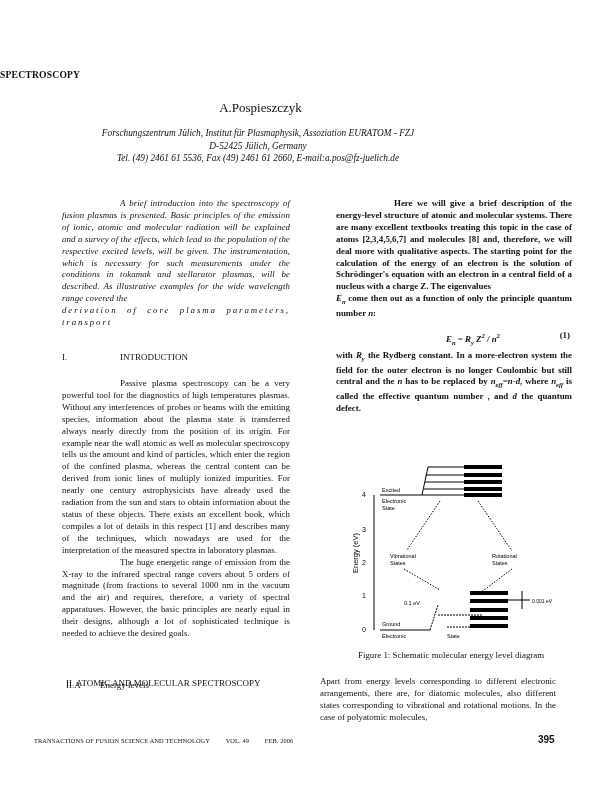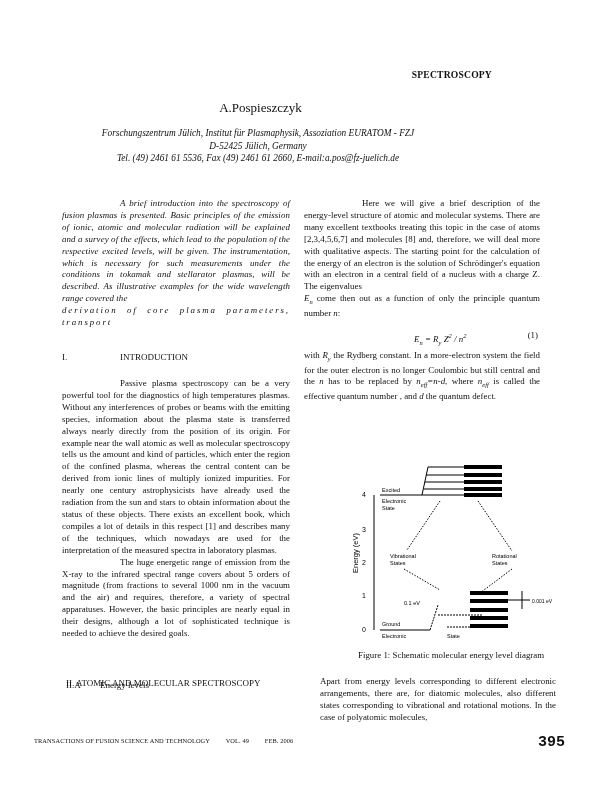--- a/index.html
+++ b/index.html
@@ -1,43 +1,43 @@
 <!DOCTYPE html>
 <html><head>
 <meta charset="utf-8">
 <style>
   html, body { margin:0; padding:0; background:#ffffff; }
   body { width:612px; height:792px; position:relative; overflow:hidden; color:#111; font-family:"Liberation Serif", "DejaVu Serif", serif; }
   .abs { position:absolute; }
-  .title { left:0; width:492px; top:69px; text-align:right; font-weight:bold; font-size:9.6px; letter-spacing:0.2px; }
+  .title { left:0; width:492px; top:69px; text-align:left; font-weight:bold; font-size:9.6px; letter-spacing:0.2px; }
   .author { left:0; width:521px; top:100px; text-align:center; font-size:13px; }
   .affil { left:0; width:516px; top:127px; text-align:center; font-style:italic; font-size:9.3px; line-height:12.5px; }
   .col { font-size:8.9px; line-height:11.9px; text-align:justify; }
   .col p { margin:0; }
   .indent { text-indent:58px; }
   .abstract { left:62px; top:198px; width:228px; font-style:italic; letter-spacing:0.1px; }
   .abstract p.sp { letter-spacing:1.9px; }
   .sec { font-weight:normal; font-size:9px; }
   .sec1 { left:62px; top:352px; }
   .sec1 .num { display:inline-block; width:58px; }
   .intro { left:62px; top:378px; width:228px; }
   .sec2 { left:66px; top:678px; }
   .sec2a { left:66px; top:680px; }
   .sec2a .num { display:inline-block; width:34px; }
-  .right { left:304px; top:198px; width:236px; }
+  .right { left:336px; top:198px; width:236px;font-weight:bold; }
   .eq { position:relative; height:24px; margin-top:6px; }
   .eq .lhs { position:absolute; left:110px; top:4px; font-style:italic; }
   .eq .rhs { position:absolute; right:2px; top:4px; }
   sub, sup { font-size:6.5px; }
   .fig { left:352px; top:455px; width:200px; height:185px; }
   .caption { left:358px; top:649px; width:200px; font-size:8.9px; line-height:12px; }
   .after { left:320px; top:676px; width:236px; }
   .footer { left:34px; top:737px; font-size:6.4px; letter-spacing:0.1px; }
   .footer span { margin-right:14px; }
-  .pagenum { left:538px; top:734px; font-family:Liberation Mono, monospace; font-weight:bold; font-size:15px; }
+  .pagenum { left:538px; top:734px; font-family:Liberation Sans, sans-serif; font-weight:bold; font-size:10px; }
   svg text { font-family:"Liberation Sans", sans-serif; }
 </style>
 </head>
 <body>
 
 <div class="abs title">SPECTROSCOPY</div>
 <div class="abs author">A.Pospieszczyk</div>
 <div class="abs affil">
   <div>Forschungszentrum Jülich, Institut für Plasmaphysik, Assoziation EURATOM - FZJ</div>
   <div>D-52425 Jülich, Germany</div>

